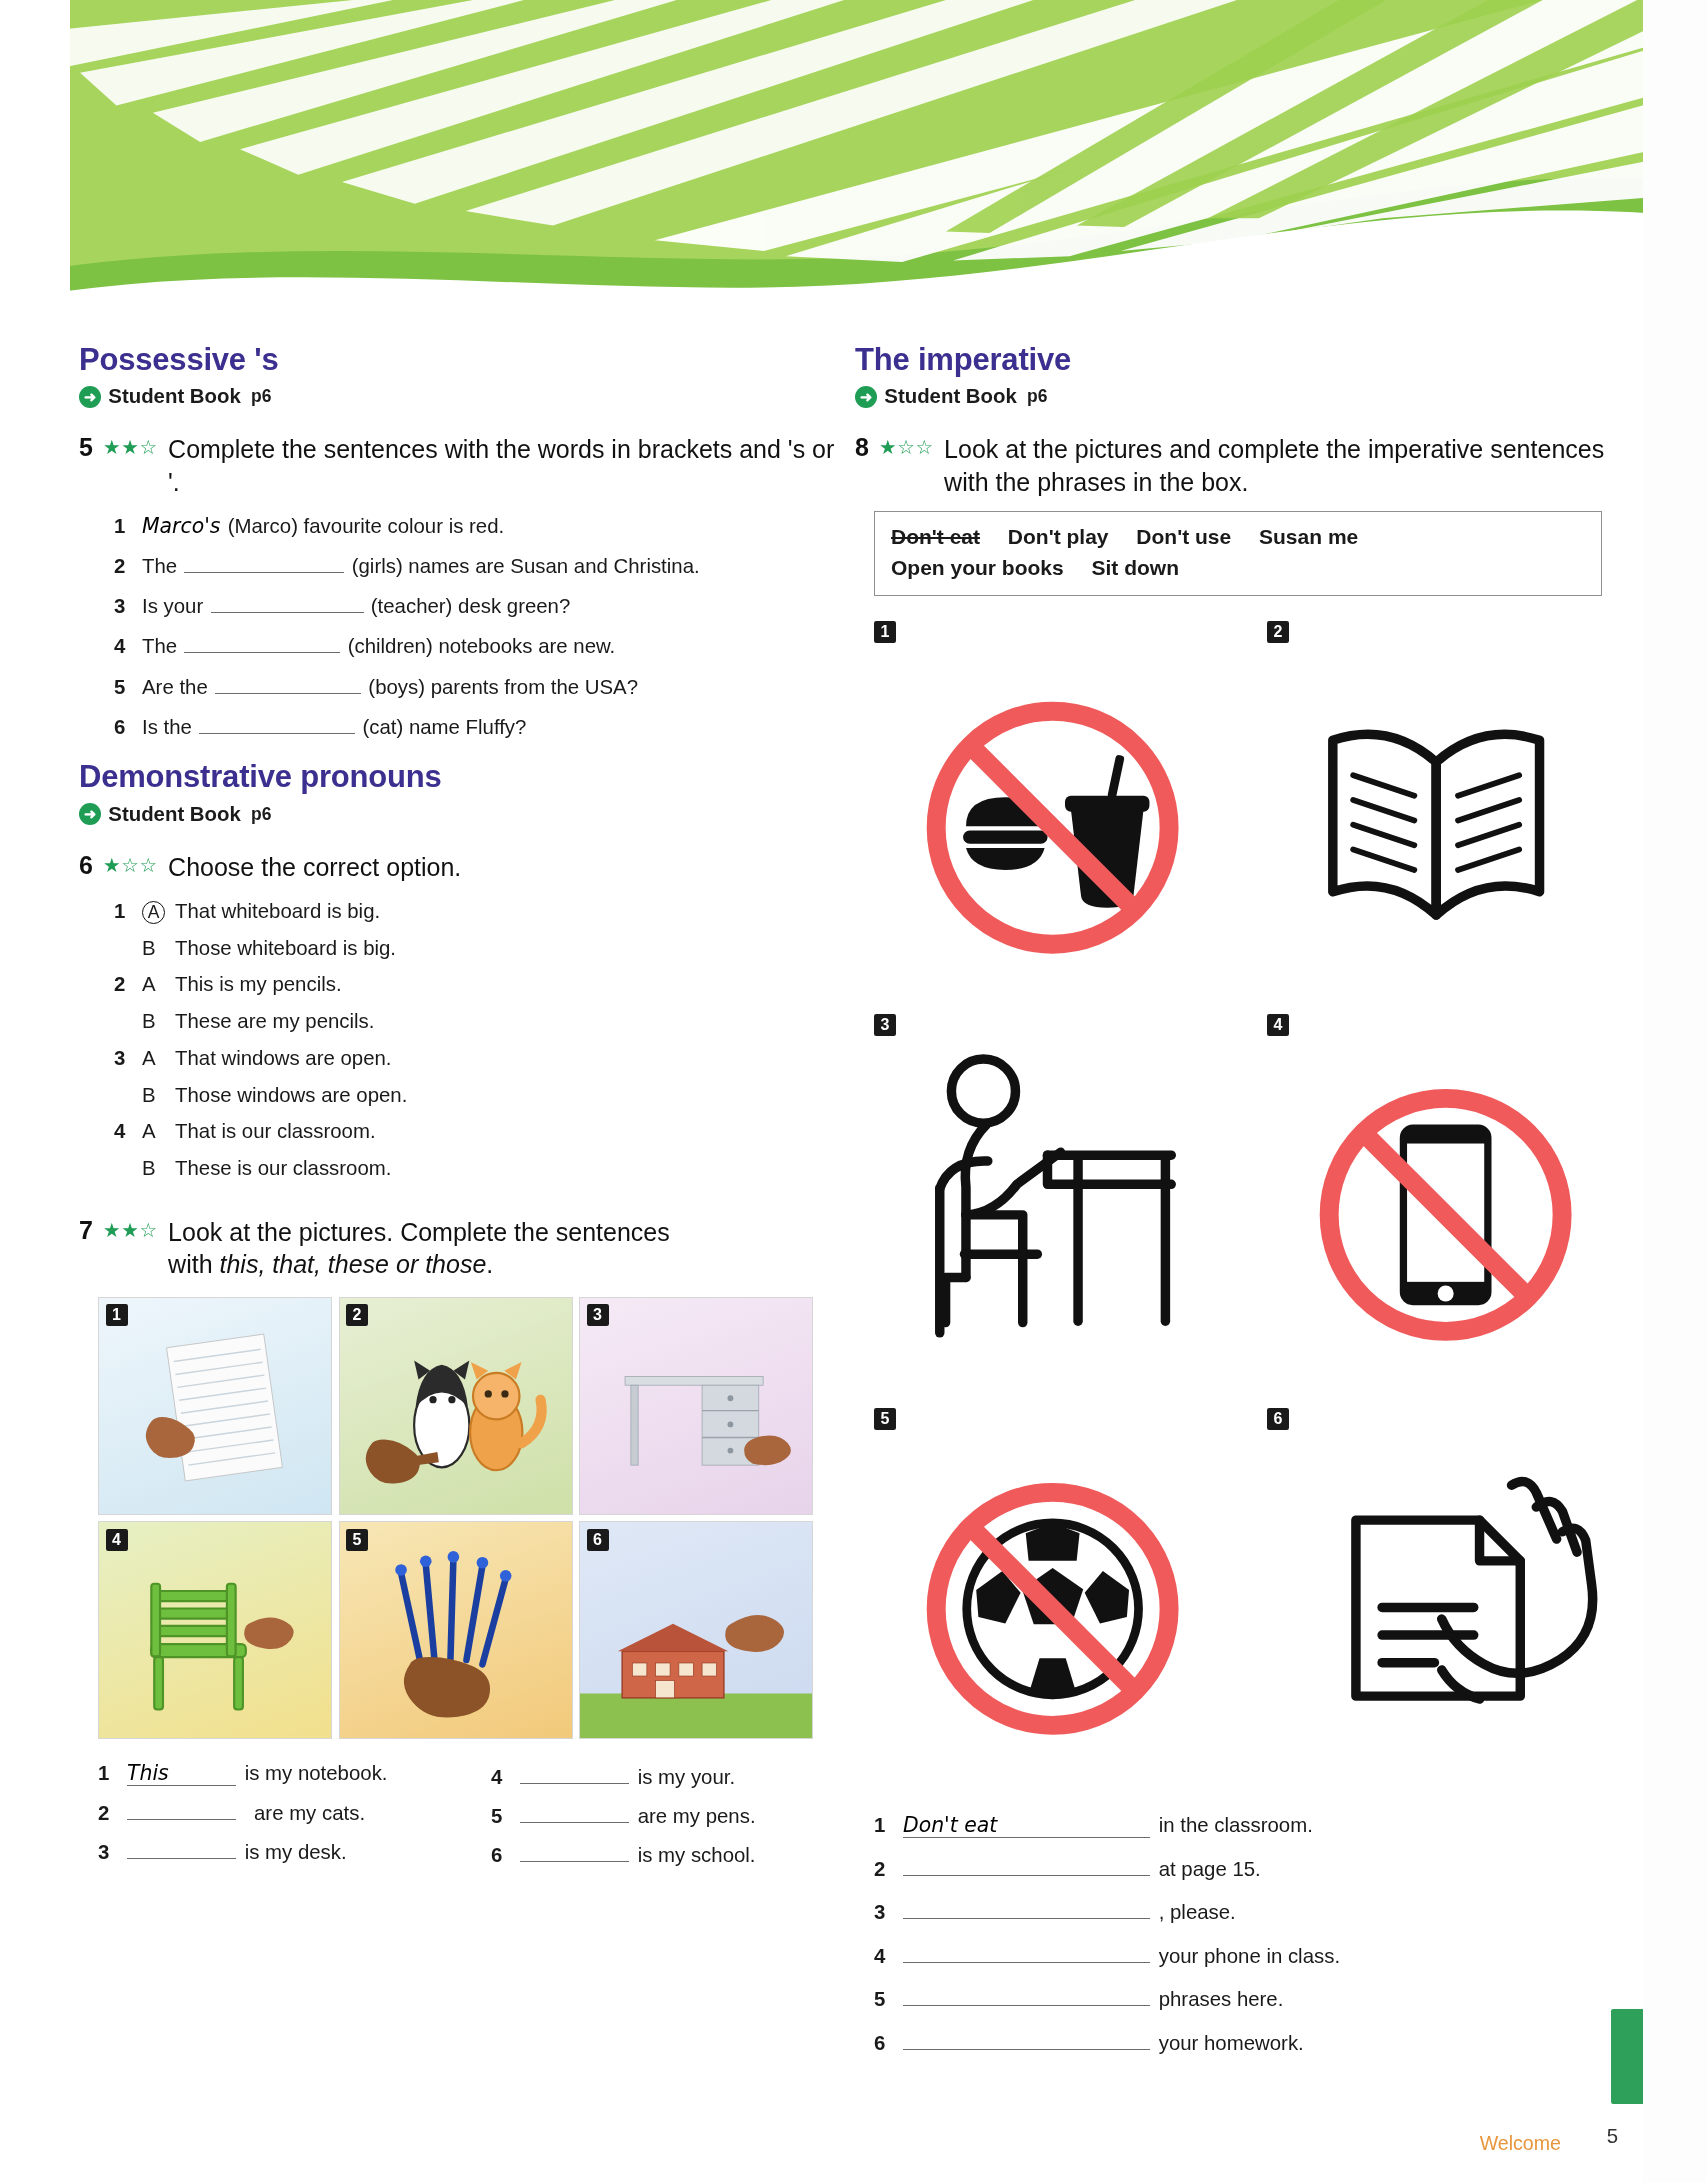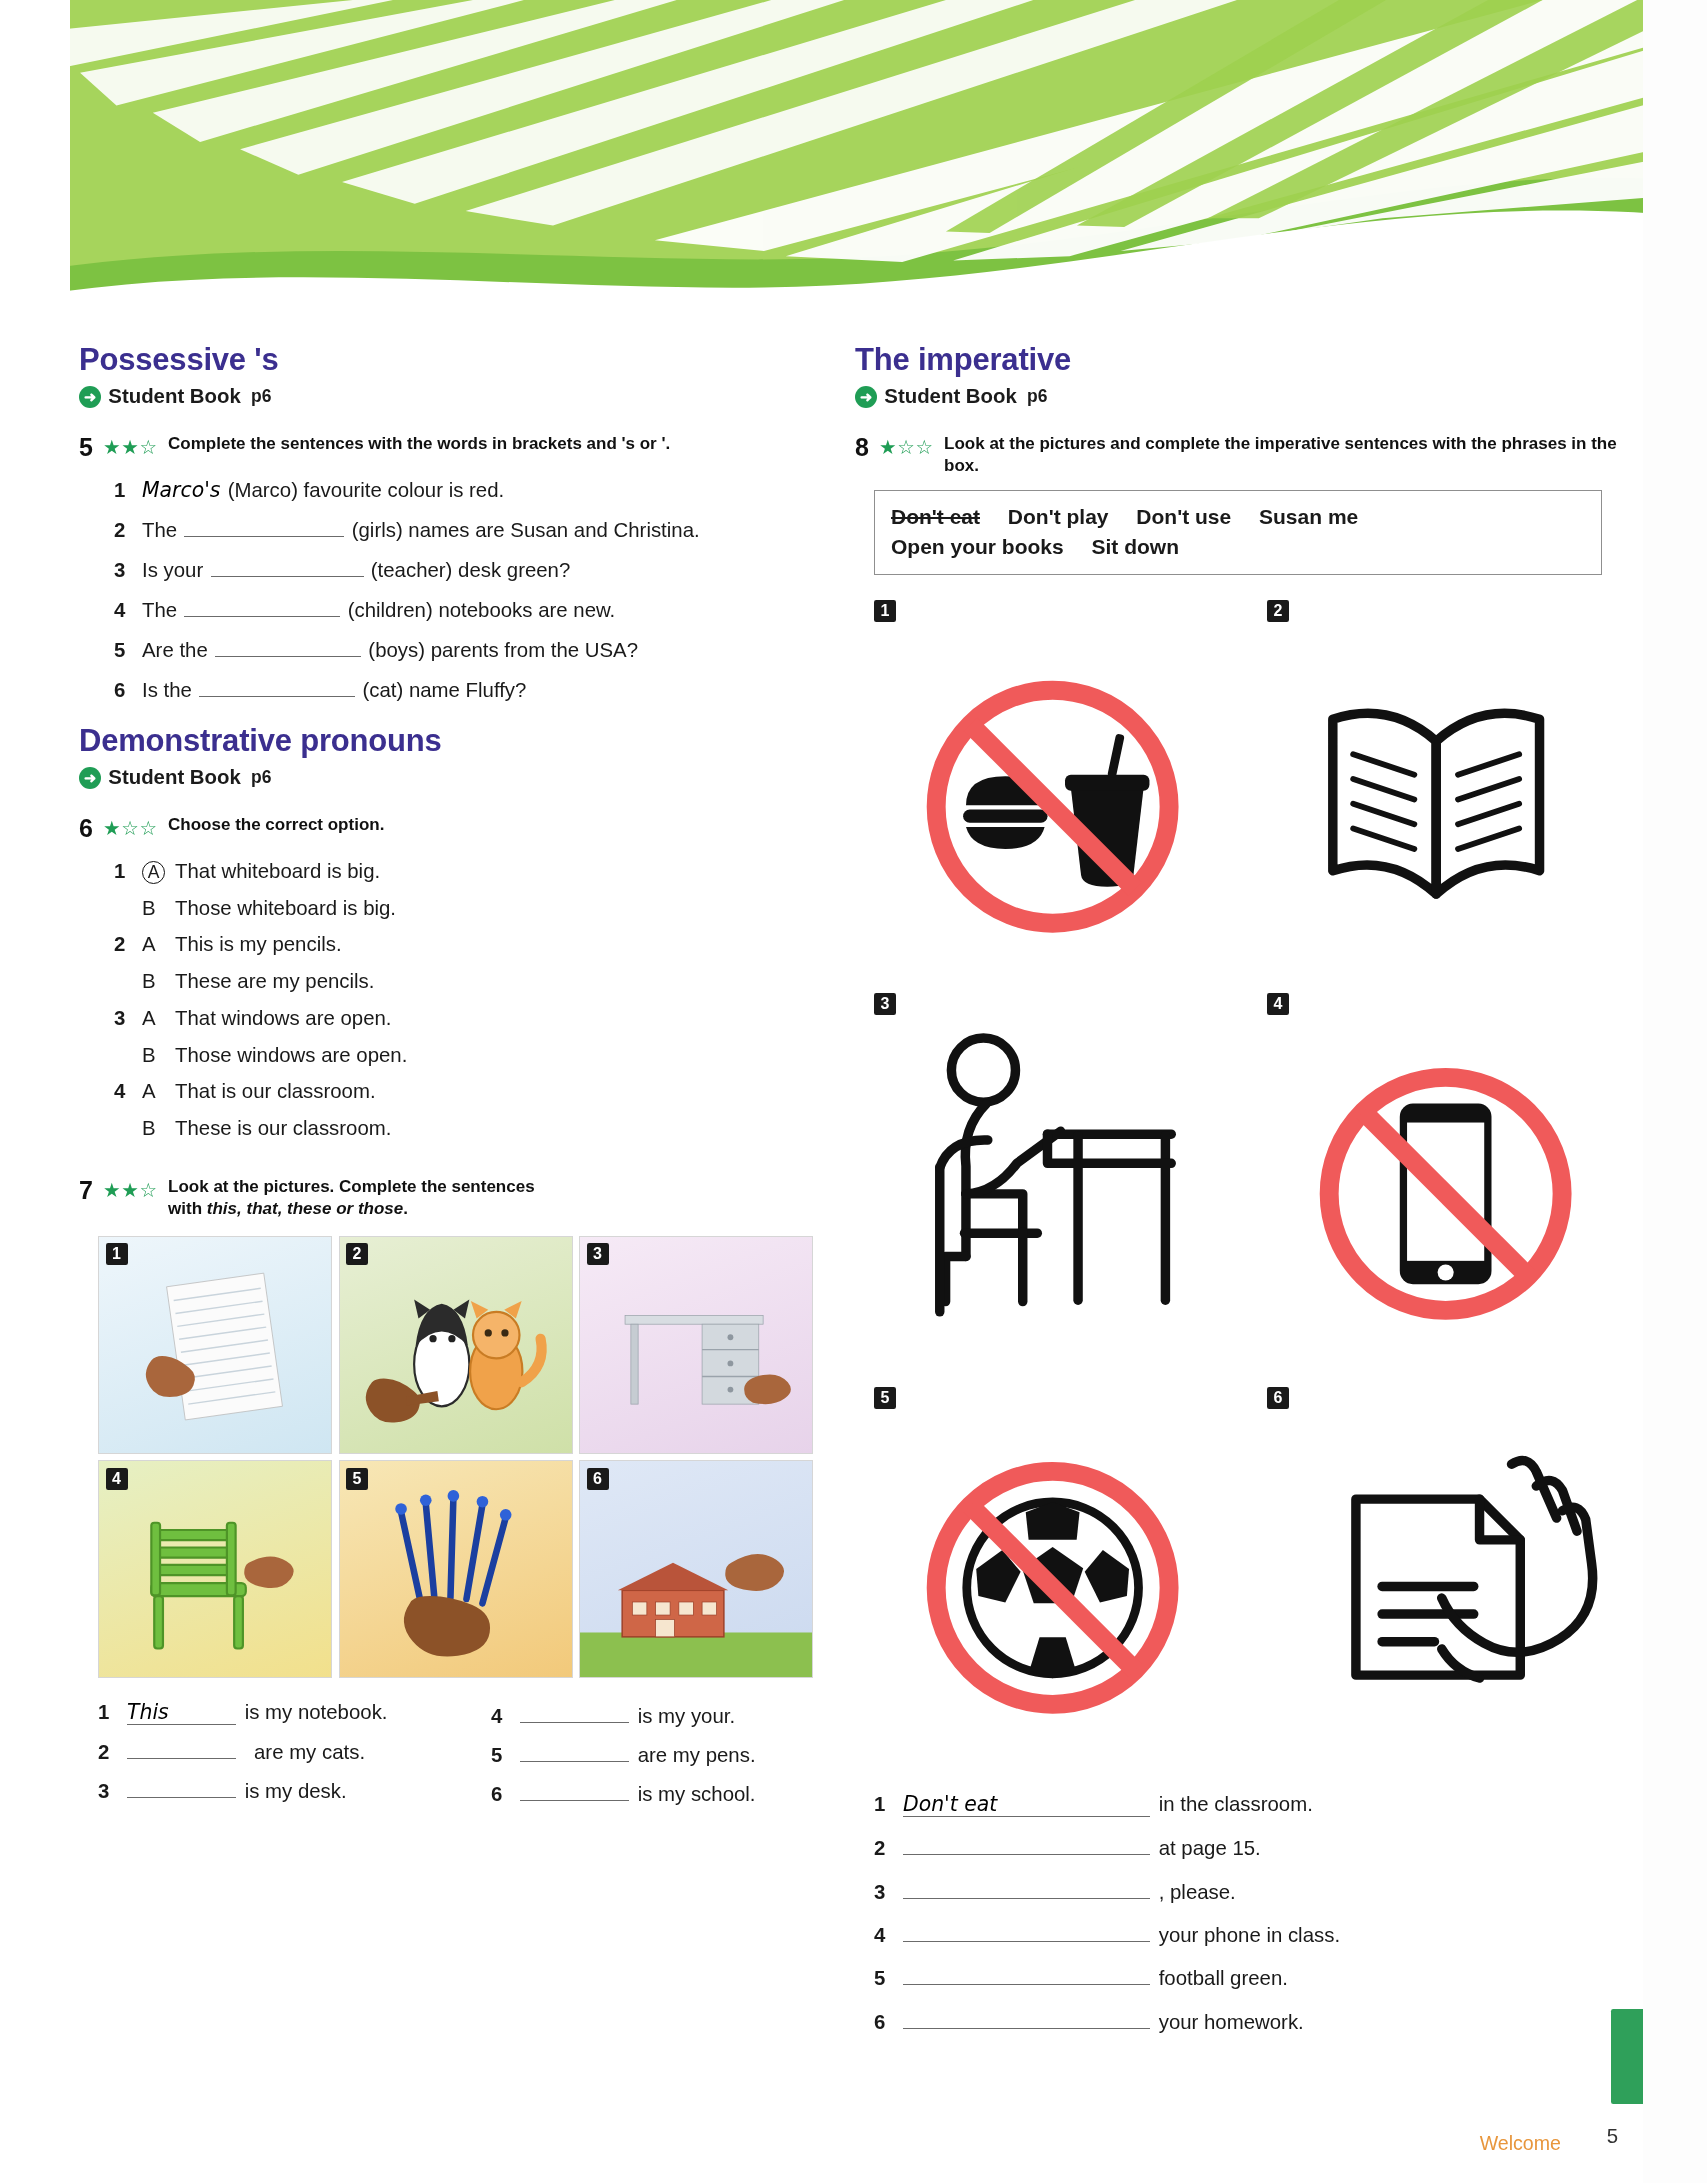--- a/index.html
+++ b/index.html
@@ -105,22 +105,22 @@
   }
   .stars {
     letter-spacing: 0.7px;
     font-size: 19.6px;
     line-height: 1.25;
     color: #1f9d55;
     white-space: nowrap;
     padding-top: 2.2px;
   }
   .ex-text {
-    font-size: 17px;
-    font-weight: bold;
+    font-size: 25px;
+    font-weight: normal;
     line-height: 1.3;
     color: #111;
   }
   .ex-text i { font-style: italic; }
 
   
   .items { margin-left: 35px; }
   .item {
     display: flex;
     align-items: baseline;
@@ -758,21 +758,21 @@
         <span style="margin-left:8.7px;">, please.</span>
       </div>
       <div class="ans-line">
         <span class="n">4</span>
         <span class="blank" style="width:247px;"></span>
         <span style="margin-left:8.7px;">your phone in class.</span>
       </div>
       <div class="ans-line">
         <span class="n">5</span>
         <span class="blank" style="width:247px;"></span>
-        <span style="margin-left:8.7px;">football green.</span>
+        <span style="margin-left:8.7px;">phrases here.</span>
       </div>
       <div class="ans-line">
         <span class="n">6</span>
         <span class="blank" style="width:247px;"></span>
         <span style="margin-left:8.7px;">your homework.</span>
       </div>
     </div>
   </div>
 
   <div class="corner-tab"></div>

